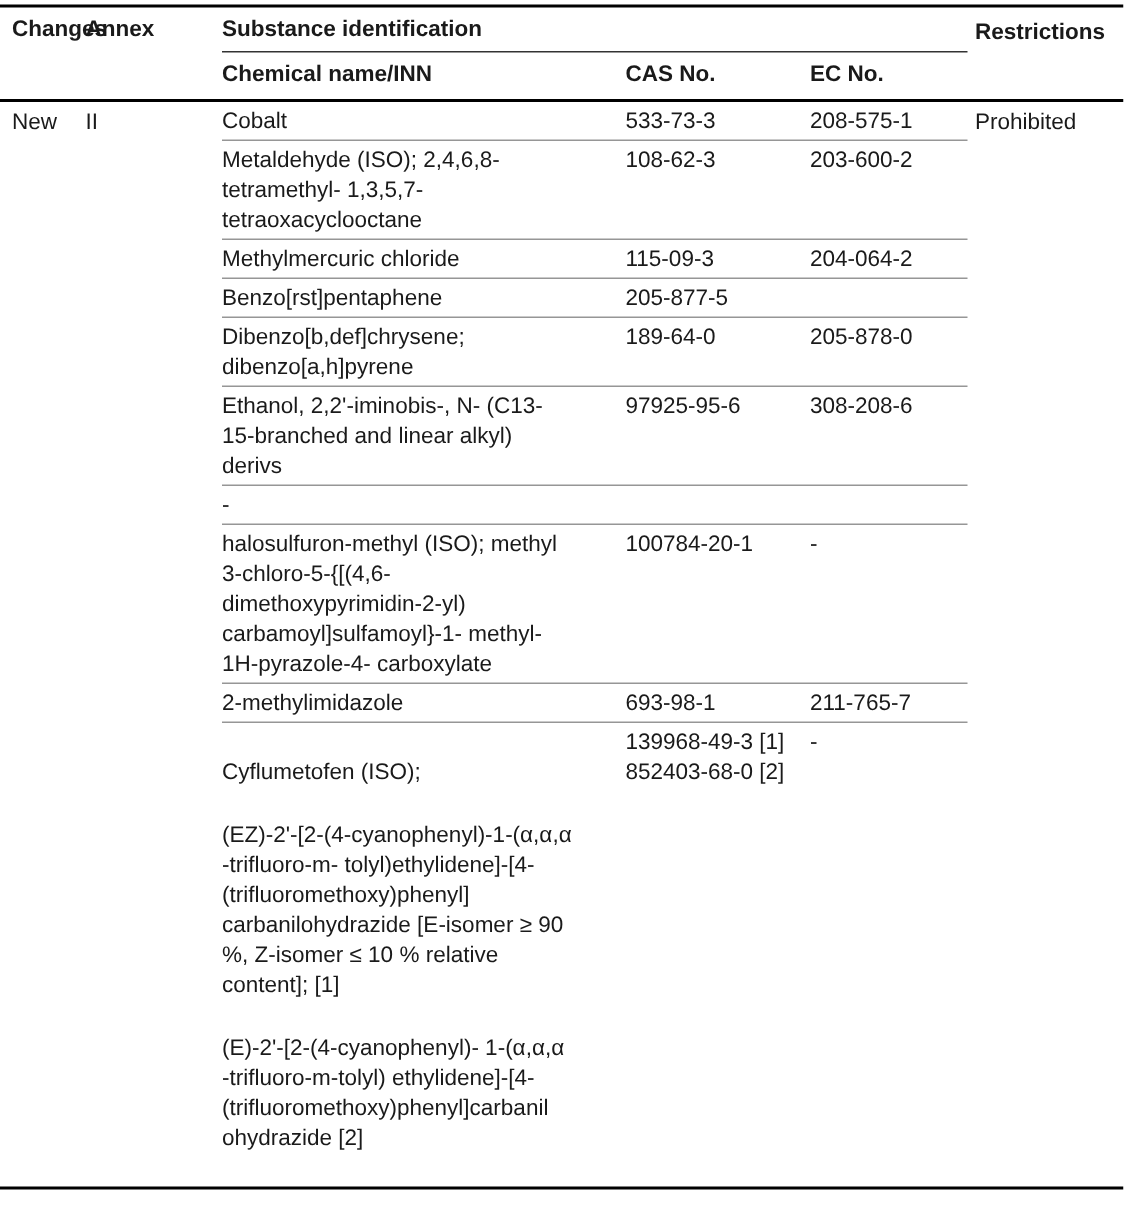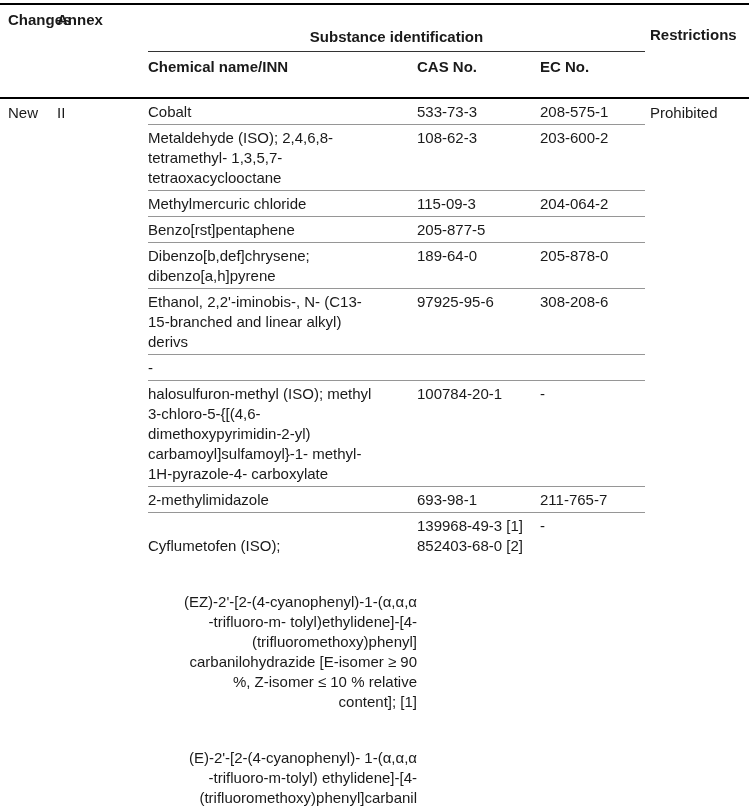--- a/index.html
+++ b/index.html
@@ -21,50 +21,50 @@
   }
   
   .thead {
     display: grid;
     grid-template-columns: 57px 91px 497px 104px;
     border-bottom: 2px solid #000;
     font-weight: bold;
   }
   .h-changes { padding: 5px 0 0 8px; }
   .h-annex { padding: 5px 0 0 0; }
-  .h-restrictions { padding: 20px 0 0 5px; }
+  .h-restrictions { padding: 7px 0 0 5px; }
   .h-substance { 
-    text-align: center;
-    padding: 22px 0 4px 0;
+    text-align: left;
+    padding: 5px 0 4px 0;
     border-bottom: 1px solid #333;
   }
   .h-subcols {
     display: grid;
     grid-template-columns: 269px 123px 105px;
-    padding: 5px 0 20px 0;
+    padding: 5px 0 6px 0;
   }
   
   .tbody {
     display: grid;
     grid-template-columns: 57px 91px 497px 104px;
   }
   .c-changes { padding: 4px 0 0 8px; }
   .c-annex { padding: 4px 0 0 0; }
   .c-restrictions { padding: 4px 0 0 5px; }
   .srow {
     display: grid;
     grid-template-columns: 269px 123px 105px;
     padding: 3px 0 2px 0;
     border-bottom: 1px solid #969696;
   }
   .srow:last-child { border-bottom: none; }
   .cell { white-space: pre-line; }
-  .cell.name { padding-right: 0; }
+  .cell.name { padding-right: 12px; }
   .para { white-space: pre-line; }
-  .para + .para { margin-top: 16px; text-align: right; }
+  .para + .para { margin-top: 2px; }
 </style>
 </head>
 <body>
 
 <div class="table">
 
   <div class="thead">
     <div class="h-changes">Changes</div>
     <div class="h-annex">Annex</div>
     <div>

